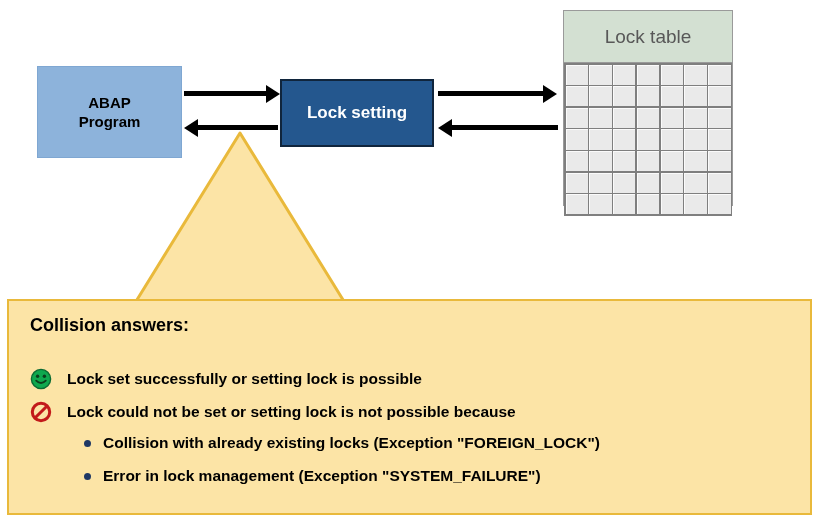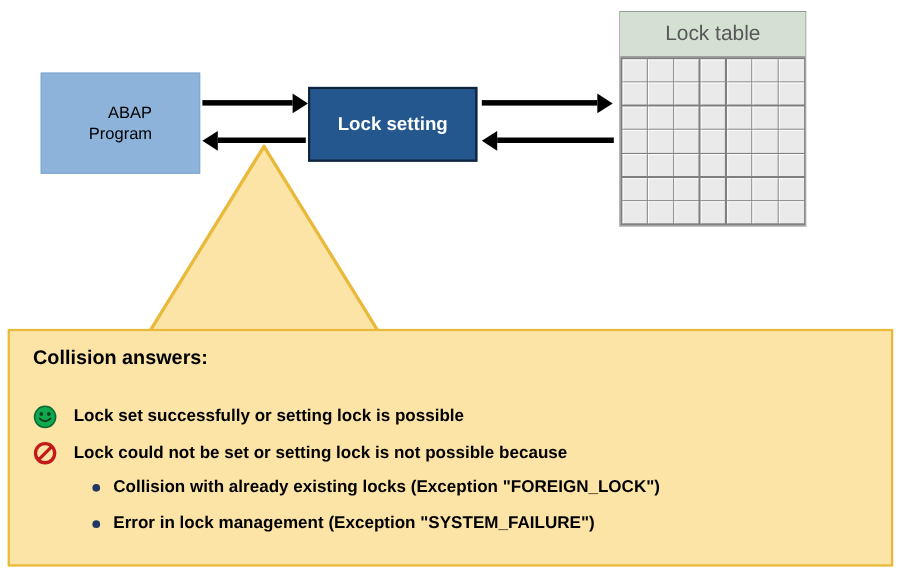--- a/index.html
+++ b/index.html
@@ -27,24 +27,24 @@
     height: 92px;
     background: #8DB3DB;
     border: 1px solid #7FA7D2;
     display: flex;
     align-items: center;
     justify-content: center;
     box-sizing: border-box;
   }
   .abap-label {
     color: #000000;
-    font-weight: normal;
+    font-weight: bold;
     font-size: 15px;
     line-height: 19px;
-    text-align: right;
+    text-align: center;
     white-space: pre-line;
   }
 
   
   .lockmod-box {
     position: absolute;
     left: 280px;
     top: 79px;
     width: 154px;
     height: 68px;
@@ -83,21 +83,21 @@
     position: absolute;
     left: 563px;
     top: 10px;
     width: 170px;
     height: 196px;
     border: 1px solid #9a9a9a;
     box-sizing: border-box;
     background: #ffffff;
   }
   .lock-table-header {
-    height: 41px;
+    height: 52px;
     background: #D3E0D2;
     border-bottom: 1px solid #9a9a9a;
     display: flex;
     align-items: center;
     justify-content: center;
     box-sizing: border-box;
   }
   .lock-table-title {
     color: #585858;
     font-size: 19px;

